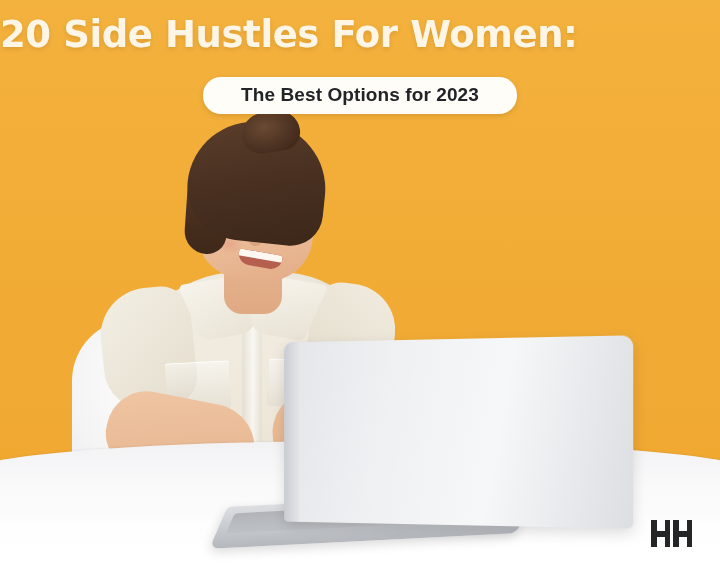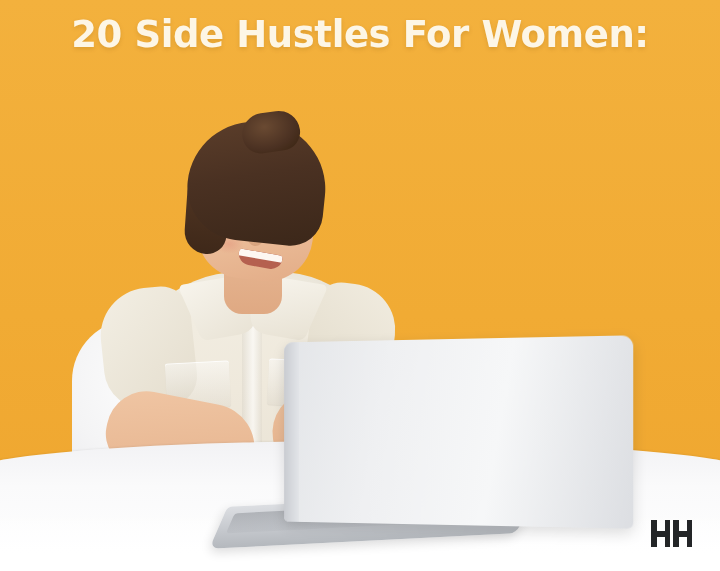--- a/index.html
+++ b/index.html
@@ -165,21 +165,21 @@
   }
   .keys{
     position:absolute;left:10px;top:7px;width:240px;height:20px;
     background:linear-gradient(180deg,rgba(120,124,130,.40),rgba(160,164,170,.16));
     border-radius:3px;
   }
 
   
   .title{
     position:absolute;left:0;right:0;top:16px;
-    text-align:center;
+    text-align:left;
     font-size:37px;line-height:1;font-weight:700;letter-spacing:-0.4px;
     color:#fdf6e6;
     text-shadow:0 2px 4px rgba(120,70,0,.18);
     font-family:"DejaVu Sans", sans-serif;
   }
   .badge-wrap{position:absolute;left:0;right:0;top:77px;text-align:center;}
   .badge{
     display:inline-block;
     background:#fffdf8;
     color:#222427;
@@ -251,20 +251,23 @@
     <div class="base">
       <div class="keys"></div>
     </div>
     <div class="lid">
       <div class="lid-edge"></div>
     </div>
   </div>
 
   <div class="title">20 Side Hustles For Women:</div>
 
+  <div class="badge-wrap">
+    <span class="badge">The Best Options for 2023</span>
+  </div>
 
   <div class="logo">
     <div class="logo-h">
       <div class="logo-bar"></div>
     </div>
     <div class="logo-h">
       <div class="logo-bar"></div>
     </div>
   </div>
 

